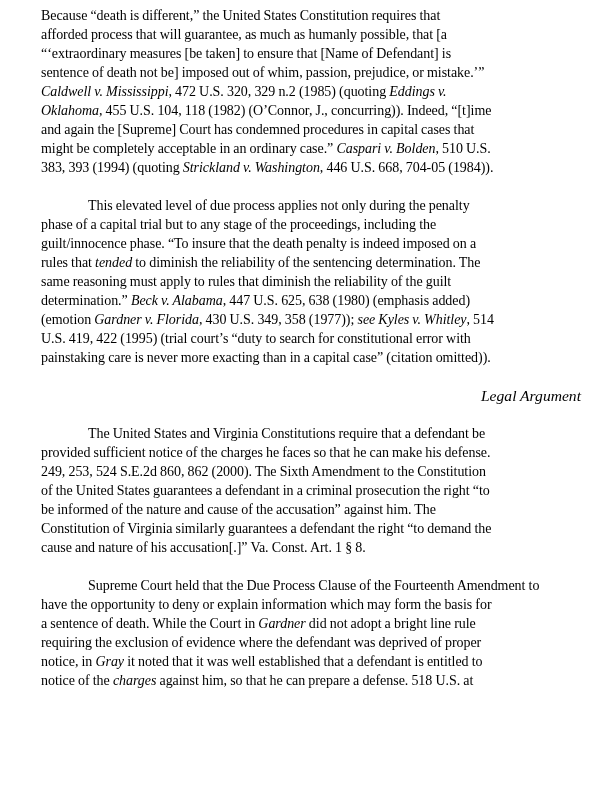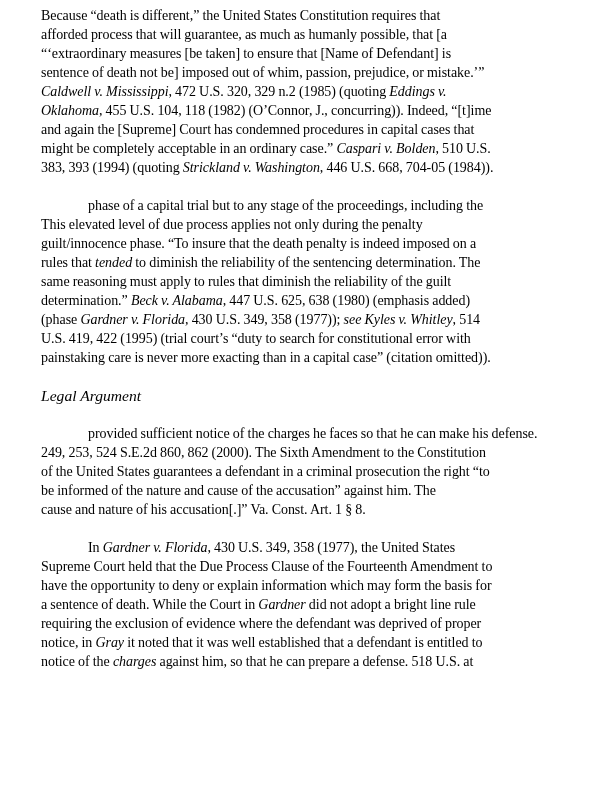--- a/index.html
+++ b/index.html
@@ -8,66 +8,67 @@
     font-family: "Liberation Serif", serif; color: #000;
   }
   .page { position: absolute; left: 41px; top: 6px; width: 540px; }
   .para {
     font-size: 14px; line-height: 19px; margin: 0;
     letter-spacing: -0.05px; word-spacing: -0.3px;
   }
   .para .ln { display: block; white-space: nowrap; }
   .indent-first .ln:first-child { padding-left: 47px; }
   .gap { height: 19px; }
-  .heading { text-align: left; font-style: italic; font-size: 15.6px; line-height: 19px; margin: 0; }
+  .heading { text-align: right; font-style: italic; font-size: 15.6px; line-height: 19px; margin: 0; }
   i { font-style: italic; }
 </style>
 </head>
 <body>
 
 <div class="page">
   <div id="before">
       <p class="para">
         <span class="ln"><span>Because “death is different,” the United States Constitution requires that</span></span>
         <span class="ln"><span>afforded process that will guarantee, as much as humanly possible, that [a</span></span>
         <span class="ln"><span>“‘extraordinary measures [be taken] to ensure that [Name of Defendant] is</span></span>
         <span class="ln"><span>sentence of death not be] imposed out of whim, passion, prejudice, or mistake.’”</span></span>
         <span class="ln"><i>Caldwell v. Mississippi</i><span>, 472 U.S. 320, 329 n.2 (1985) (quoting </span><i>Eddings v.</i></span>
         <span class="ln"><i>Oklahoma</i><span>, 455 U.S. 104, 118 (1982) (O’Connor, J., concurring)). Indeed, “[t]ime</span></span>
         <span class="ln"><span>and again the [Supreme] Court has condemned procedures in capital cases that</span></span>
         <span class="ln"><span>might be completely acceptable in an ordinary case.” </span><i>Caspari v. Bolden</i><span>, 510 U.S.</span></span>
         <span class="ln"><span>383, 393 (1994) (quoting </span><i>Strickland v. Washington</i><span>, 446 U.S. 668, 704-05 (1984)).</span></span>
       </p>
       <div class="gap"></div>
       <p class="para indent-first">
+        <span class="ln"><span>This elevated level of due process applies not only during the penalty</span></span>
         <span class="ln"><span>phase of a capital trial but to any stage of the proceedings, including the</span></span>
-        <span class="ln"><span>This elevated level of due process applies not only during the penalty</span></span>
         <span class="ln"><span>guilt/innocence phase. “To insure that the death penalty is indeed imposed on a</span></span>
         <span class="ln"><span>rules that </span><i>tended</i><span> to diminish the reliability of the sentencing determination. The</span></span>
         <span class="ln"><span>same reasoning must apply to rules that diminish the reliability of the guilt</span></span>
         <span class="ln"><span>determination.” </span><i>Beck v. Alabama</i><span>, 447 U.S. 625, 638 (1980) (emphasis added)</span></span>
-        <span class="ln"><span>(phase </span><i>Gardner v. Florida</i><span>, 430 U.S. 349, 358 (1977)); </span><i>see Kyles v. Whitley</i><span>, 514</span></span>
+        <span class="ln"><span>(emotion </span><i>Gardner v. Florida</i><span>, 430 U.S. 349, 358 (1977)); </span><i>see Kyles v. Whitley</i><span>, 514</span></span>
         <span class="ln"><span>U.S. 419, 422 (1995) (trial court’s “duty to search for constitutional error with</span></span>
         <span class="ln"><span>painstaking care is never more exacting than in a capital case” (citation omitted)).</span></span>
       </p>
     </div>
   <div class="gap"></div>
   <p class="heading">Legal Argument</p>
   <div class="gap"></div>
   <div id="after">
       <p class="para indent-first">
+        <span class="ln"><span>The United States and Virginia Constitutions require that a defendant be</span></span>
         <span class="ln"><span>provided sufficient notice of the charges he faces so that he can make his defense.</span></span>
         <span class="ln"><span>249, 253, 524 S.E.2d 860, 862 (2000). The Sixth Amendment to the Constitution</span></span>
         <span class="ln"><span>of the United States guarantees a defendant in a criminal prosecution the right “to</span></span>
         <span class="ln"><span>be informed of the nature and cause of the accusation” against him. The</span></span>
+        <span class="ln"><span>Constitution of Virginia similarly guarantees a defendant the right “to demand the</span></span>
         <span class="ln"><span>cause and nature of his accusation[.]” Va. Const. Art. 1 § 8.</span></span>
       </p>
       <div class="gap"></div>
       <p class="para indent-first">
-        <span class="ln"><span>In </span><i>Gardner v. Florida</i><span>, 430 U.S. 349, 358 (1977), the United States</span></span>
         <span class="ln"><span>Supreme Court held that the Due Process Clause of the Fourteenth Amendment to</span></span>
         <span class="ln"><span>have the opportunity to deny or explain information which may form the basis for</span></span>
         <span class="ln"><span>a sentence of death. While the Court in </span><i>Gardner</i><span> did not adopt a bright line rule</span></span>
         <span class="ln"><span>requiring the exclusion of evidence where the defendant was deprived of proper</span></span>
         <span class="ln"><span>notice, in </span><i>Gray</i><span> it noted that it was well established that a defendant is entitled to</span></span>
         <span class="ln"><span>notice of the </span><i>charges</i><span> against him, so that he can prepare a defense. 518 U.S. at</span></span>
       </p>
     </div>
 </div>
 

